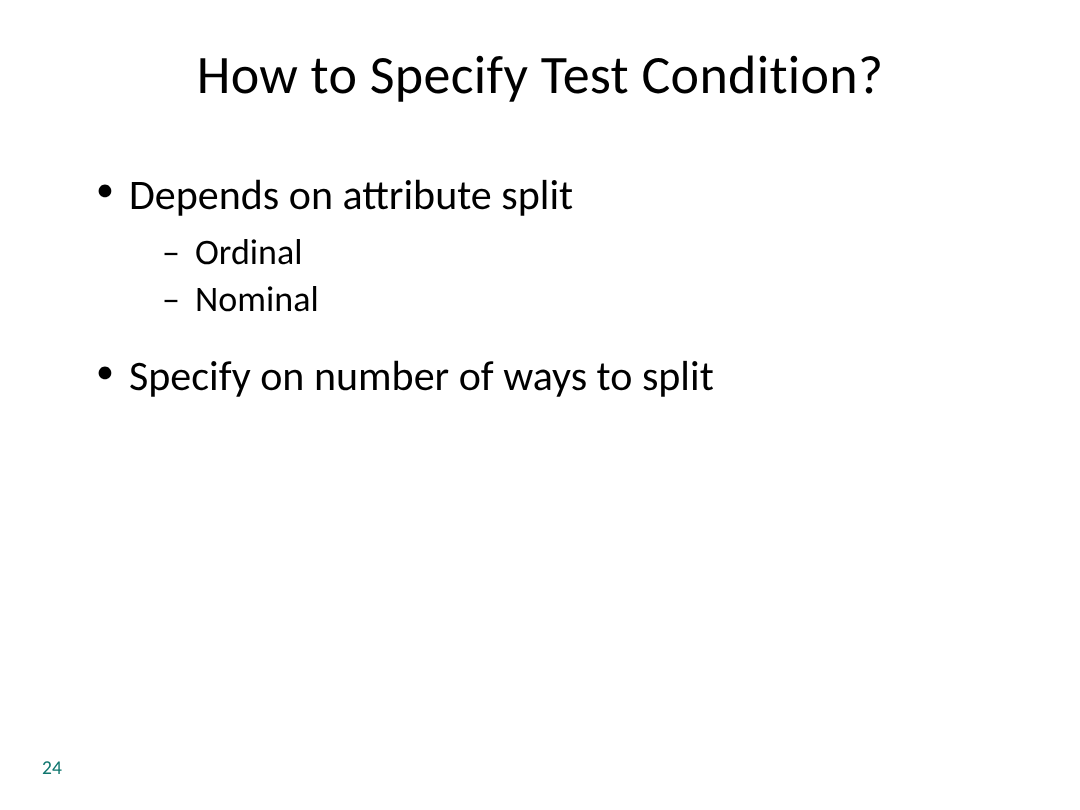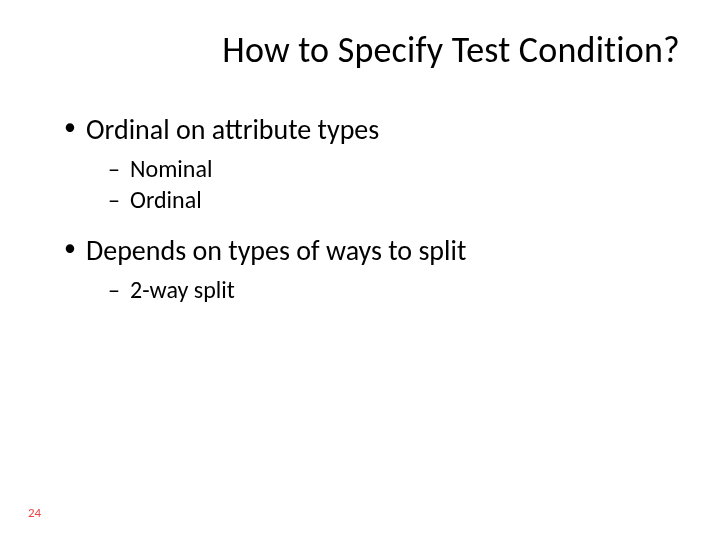--- a/index.html
+++ b/index.html
@@ -18,21 +18,21 @@
     }
     .slide {
       width: 100%;
       height: 100%;
       padding: 28px 40px 20px 40px;
       position: relative;
     }
     .title {
       font-size: 36px;
       font-weight: 400;
-      text-align: right;
+      text-align: center;
       margin-bottom: 40px;
       letter-spacing: 0.2px;
     }
     .content {
       padding-left: 20px;
     }
     .bullet-1 {
       font-size: 28px;
       font-weight: 400;
       margin-bottom: 6px;
@@ -62,48 +62,45 @@
       content: "–";
       position: absolute;
       left: 0;
       top: 0;
     }
     .page-number {
       position: absolute;
       bottom: 20px;
       left: 28px;
       font-size: 13px;
-      color: #ef4444;
+      color: #0f766e;
     }
   </style>
 </head>
 <body>
 
 <div class="slide">
   <h1 class="title">How to Specify Test Condition?</h1>
 
   <div class="content">
 
     <div class="bullet-1">
-      <span>Ordinal on attribute types</span>
+      <span>Depends on attribute split</span>
     </div>
     <div class="sublist">
       <div class="bullet-2">
-        <span>Nominal</span>
+        <span>Ordinal</span>
       </div>
       <div class="bullet-2">
-        <span>Ordinal</span>
+        <span>Nominal</span>
       </div>
     </div>
 
     <div class="bullet-1">
-      <span>Depends on types of ways to split</span>
+      <span>Specify on number of ways to split</span>
     </div>
     <div class="sublist">
-      <div class="bullet-2">
-        <span>2-way split</span>
-      </div>
     </div>
 
   </div>
 
   <div class="page-number">24</div>
 </div>
 
 </body></html>

